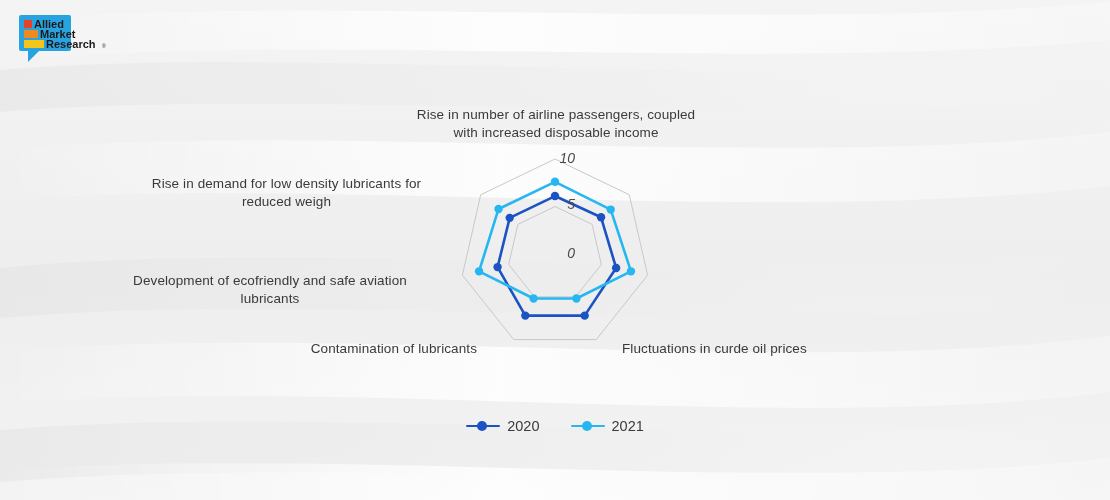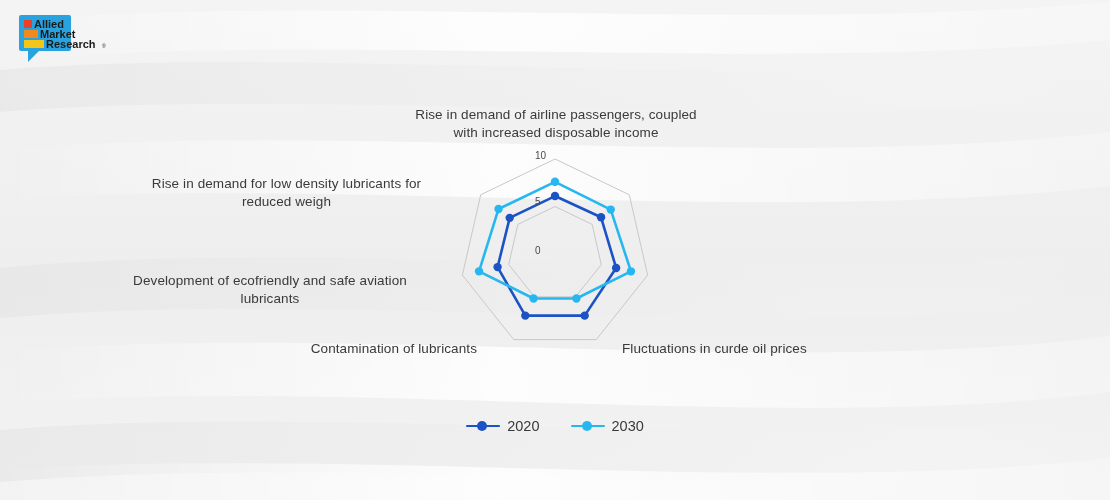--- a/index.html
+++ b/index.html
@@ -53,24 +53,25 @@
     line-height: 18px;
     letter-spacing: 0.1px;
     white-space: pre-line;
   }
   .axis-label.center { text-align: center; }
   .axis-label.left   { text-align: left; }
   .axis-label.right  { text-align: right; }
 
   .tick-label {
     position: absolute;
-    font-size: 10px;
+    font-size: 14px;
     color: #4a4a4c;
-    text-align: left;
+    text-align: right;
     width: 40px;
+    font-style: italic;
   }
 
   
   #legend {
     position: absolute;
     left: 0;
     top: 418px;
     width: 1110px;
     display: flex;
     justify-content: center;
@@ -170,21 +171,21 @@
           <circle cx="533.5661432875926" cy="298.5078620743795" r="4.2" fill="#27b7f0"></circle>
           <circle cx="479.05311564103596" cy="271.3343807551969" r="4.2" fill="#27b7f0"></circle>
           <circle cx="498.55176696580827" cy="208.98403630579946" r="4.2" fill="#27b7f0"></circle>
         </g>
     </svg>
 
     <div class="tick-label" style="left:535px; top:150px;">10</div>
     <div class="tick-label" style="left:535px; top:196px;">5</div>
     <div class="tick-label" style="left:535px; top:245px;">0</div>
 
-    <div class="axis-label center" style="left:370px; top:106px; width:372px;">Rise in demand of airline passengers, coupled
+    <div class="axis-label center" style="left:370px; top:106px; width:372px;">Rise in number of airline passengers, coupled
 with increased disposable income</div>
 
 
 
     <div class="axis-label left" style="left:622px; top:340px; width:300px;">Fluctuations in curde oil prices</div>
 
     <div class="axis-label right" style="left:200px; top:340px; width:277px;">Contamination of lubricants</div>
 
     <div class="axis-label center" style="left:100px; top:261px; width:340px;margin-top:11px;">Development of ecofriendly and safe aviation
 lubricants</div>
@@ -199,17 +200,17 @@
         <span class="bar" style="background:#1b52c4"></span>
         <span class="dot" style="background:#1b52c4"></span>
       </span>
       <span class="legend-text">2020</span>
     </div>
     <div class="legend-item">
       <span class="legend-swatch">
         <span class="bar" style="background:#27b7f0"></span>
         <span class="dot" style="background:#27b7f0"></span>
       </span>
-      <span class="legend-text">2030</span>
+      <span class="legend-text">2021</span>
     </div>
   </div>
 
 </div>
 
 </body></html>

